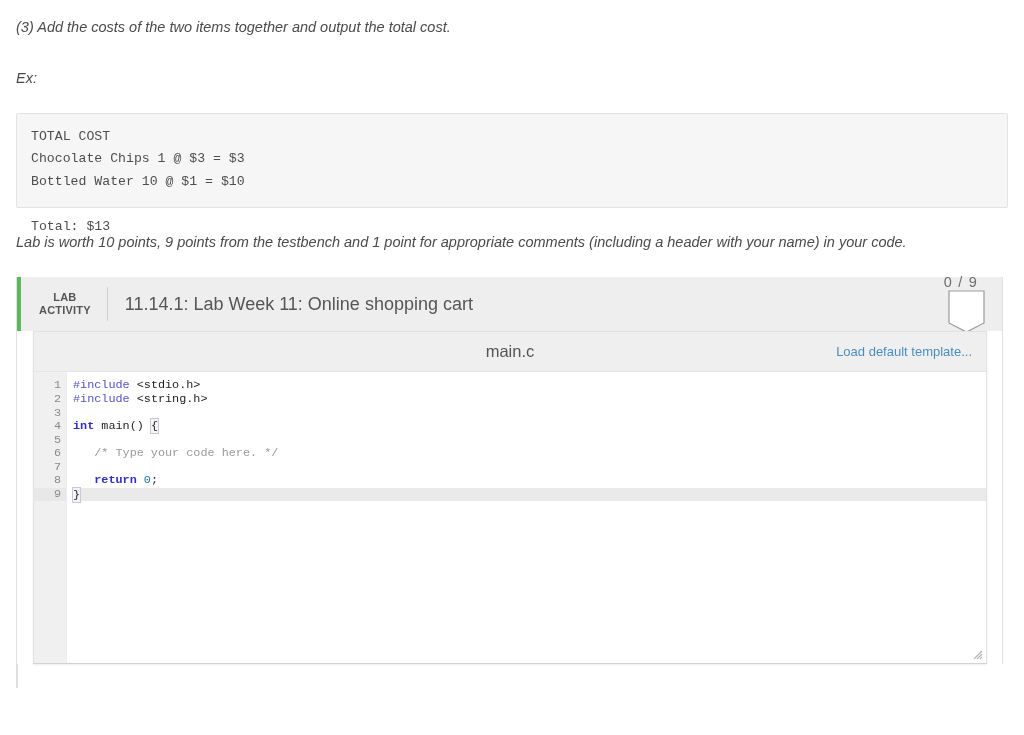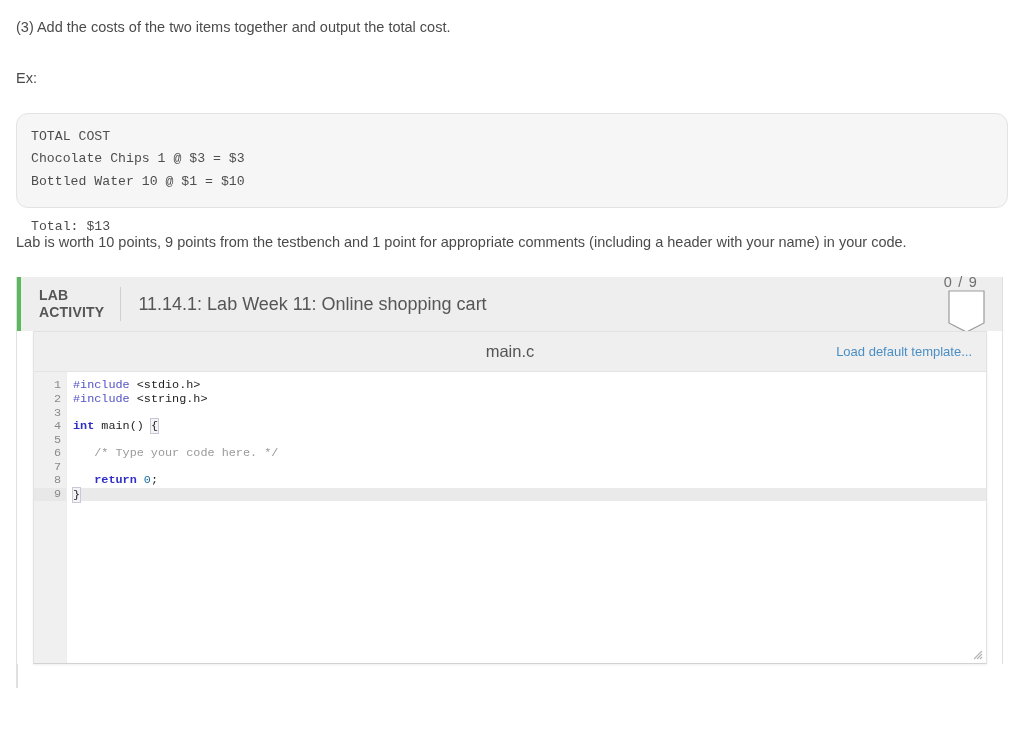--- a/index.html
+++ b/index.html
@@ -22,29 +22,30 @@
     box-sizing: border-box;
     padding: 0 16px;
   }
 
   
   .prose-p {
     font-size: 14.5px;
     line-height: 1.55;
     color: #4b4b4b;
     margin: 0;
+    font-style: italic;
   }
   #instruction-3 { padding-top: 16px; }
   #ex-label { padding-top: 29px; }
 
   .pre-block {
     margin-top: 23px;
     border: 1px solid #e3e3e3;
     background: #f6f6f6;
-    border-radius: 12px;
+    border-radius: 2px;
     padding: 12px 14px 14px 14px;
     font-family: "Liberation Mono", "DejaVu Sans Mono", monospace;
     font-size: 13.2px;
     line-height: 22.5px;
     color: #4d4d4d;
     white-space: pre;
     height: 95px;
     box-sizing: border-box;
   }
 
@@ -70,25 +71,26 @@
     align-items: center;
     height: 54px;
     background: #eeeeee;
     border-left: 4px solid #5cb85c;
     box-sizing: border-box;
     position: relative;
   }
   .lab-badge {
     padding-left: 18px;
     padding-right: 16px;
-    font-size: 14px;
+    font-size: 11px;
     font-weight: bold;
     line-height: 1.25;
     color: #555555;
     letter-spacing: 0.2px;
+    text-align: center;
   }
   .lab-divider {
     width: 1px;
     height: 34px;
     background: #cfcfcf;
   }
   .lab-title {
     padding-left: 17px;
     font-size: 18px;
     color: #565656;

